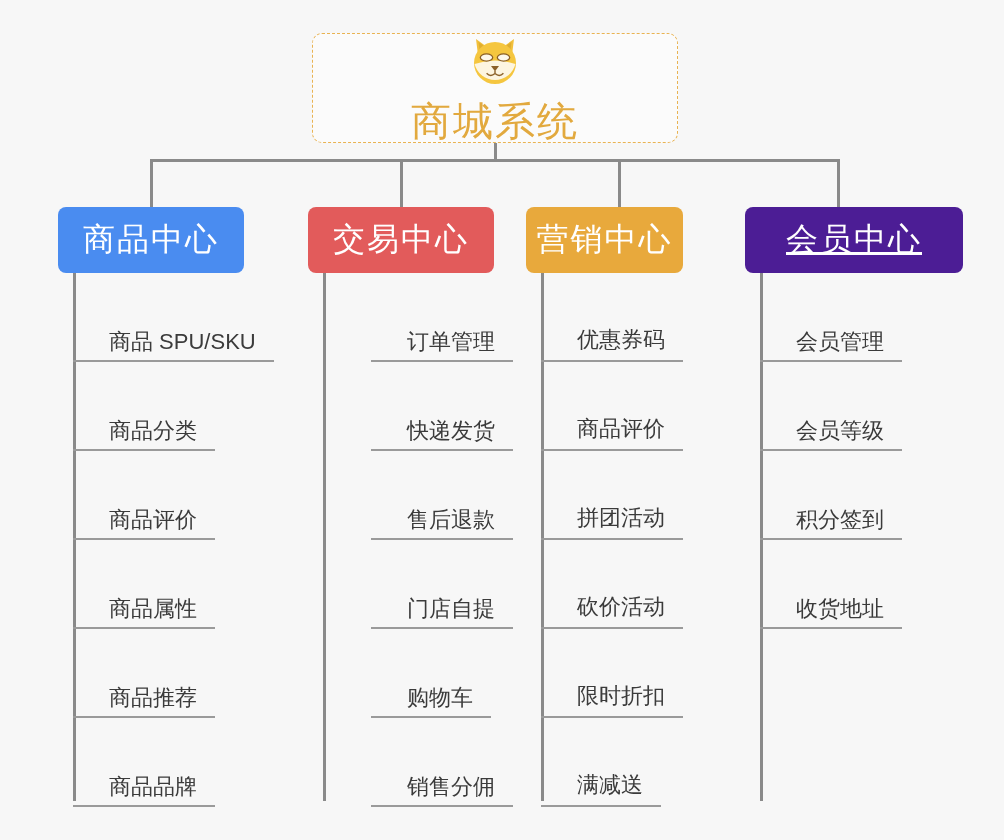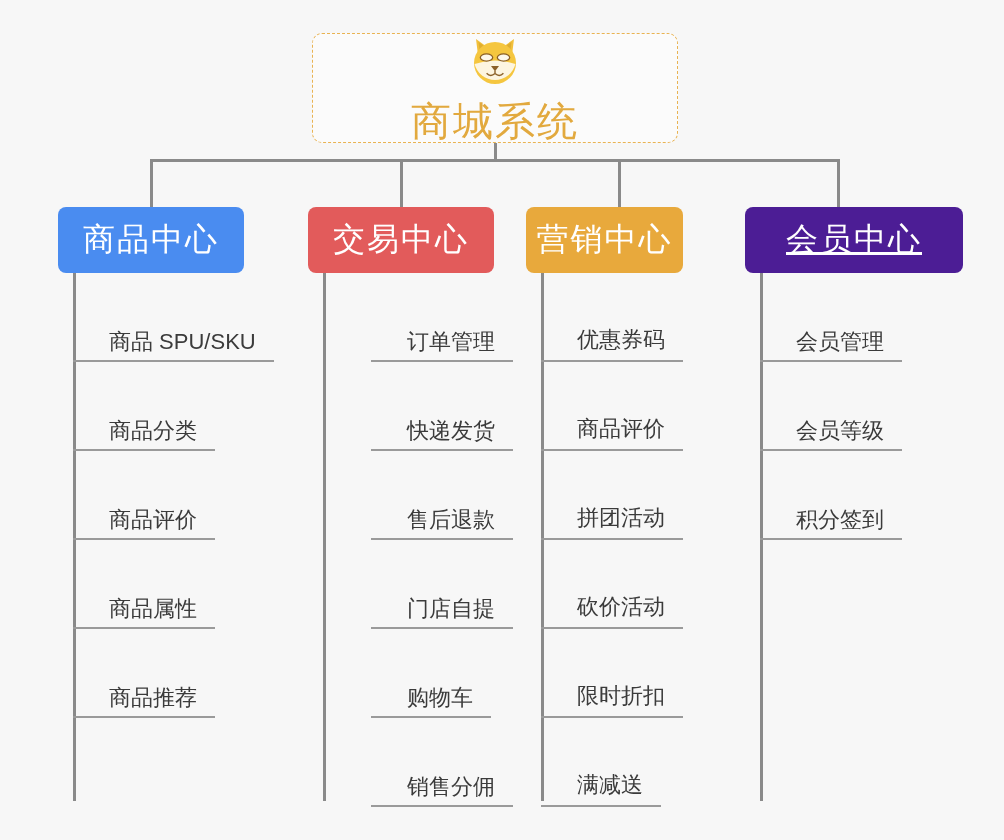--- a/index.html
+++ b/index.html
@@ -154,20 +154,23 @@
         </div>
       <div class="leaf">
           <span class="leaf-label">商品评价</span>
         </div>
       <div class="leaf">
           <span class="leaf-label">商品属性</span>
         </div>
       <div class="leaf">
           <span class="leaf-label">商品推荐</span>
         </div>
+      <div class="leaf">
+          <span class="leaf-label">商品品牌</span>
+        </div>
     </div>
   </div>
 
   <div class="branch" style="left:308px;">
     <div class="branch-header" style="width:186px; background:#e25b5b;">
       <span>交易中心</span>
     </div>
     <div class="branch-spine" style="left:15px; height:528px;"></div>
     <div class="leaf-list" style="left:15px;padding-left:48px;">
       <div class="leaf">
@@ -226,16 +229,19 @@
     <div class="leaf-list" style="left:15px;text-align:right;">
       <div class="leaf">
           <span class="leaf-label">会员管理</span>
         </div>
       <div class="leaf">
           <span class="leaf-label">会员等级</span>
         </div>
       <div class="leaf">
           <span class="leaf-label">积分签到</span>
         </div>
+      <div class="leaf">
+          <span class="leaf-label">收货地址</span>
+        </div>
     </div>
   </div>
 
 </div>
 
 </body></html>

